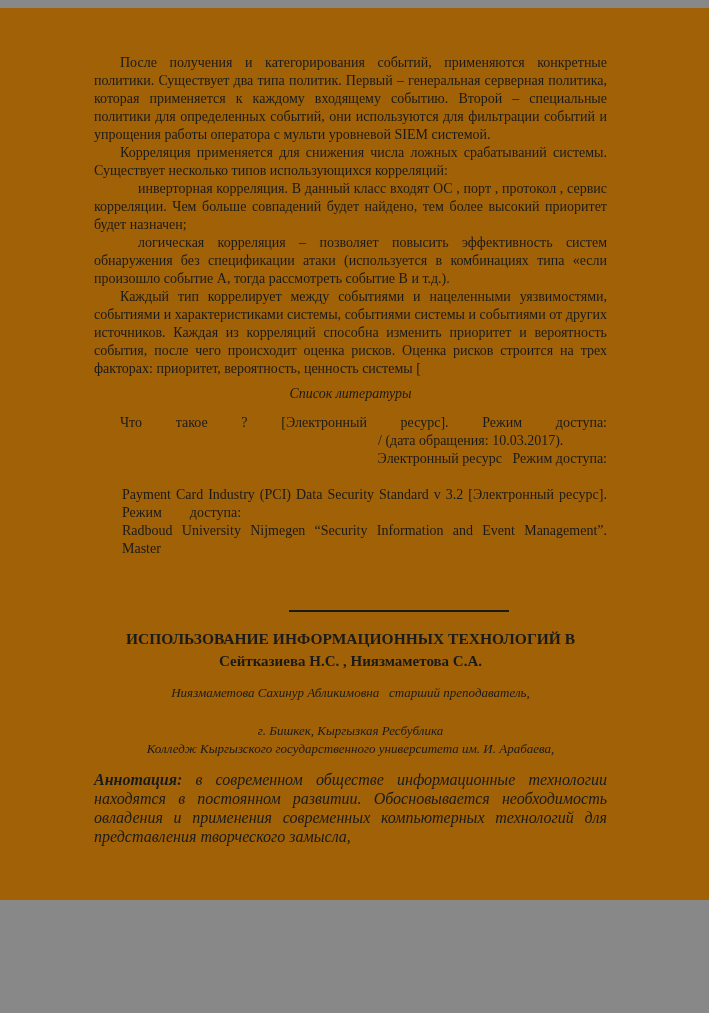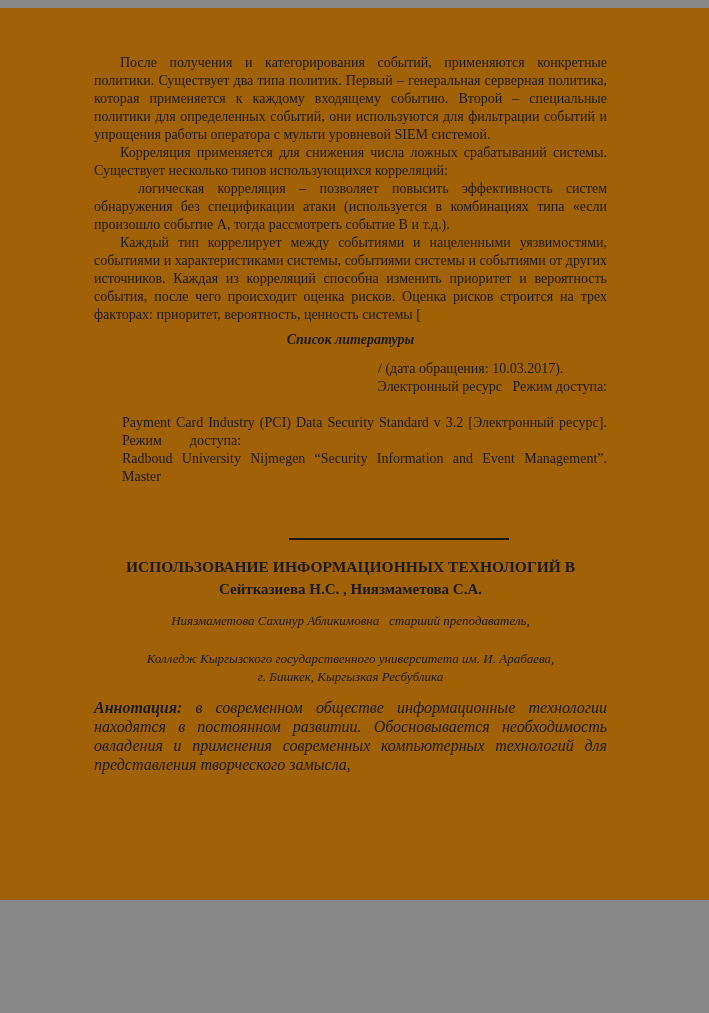--- a/index.html
+++ b/index.html
@@ -18,21 +18,21 @@
     position:absolute;
     left:94px; top:46px;
     width:513px;
   }
   p { margin:0; }
   .body-par { text-align:justify; text-indent:26px; }
   .list-par { text-align:justify; text-indent:44px; }
   .ref-heading {
     margin-top:7px;
     text-align:center;
-    font-weight:bold;
+    font-weight:normal;
     font-style:italic;
   }
   .refs { margin-top:11px; }
   .ref-line { height:18px; white-space:nowrap; }
   .ref-stretch { text-align:justify; text-align-last:justify; white-space:normal; }
   .pl26 { padding-left:26px; }
   .pl28 { padding-left:28px; }
   .pl61 { padding-left:61px; }
   .pl199 { padding-left:199px; }
   .pl284 { padding-left:284px; }
@@ -81,44 +81,46 @@
   .abstract b { font-weight:bold; }
 </style>
 </head>
 <body>
 
 <div class="page">
   <div class="content">
 
     <p class="body-par">После получения и категорирования событий, применяются конкретные политики. Существует два типа политик. Первый – генеральная серверная политика, которая применяется к каждому входящему событию. Второй – специальные политики для определенных событий, они используются для фильтрации событий и упрощения работы оператора с мульти уровневой SIEM системой.</p>
     <p class="body-par">Корреляция применяется для снижения числа ложных срабатываний системы. Существует несколько типов использующихся корреляций:</p>
+    <p class="list-par">инверторная корреляция. В данный класс входят ОС , порт , протокол , сервис корреляции. Чем больше совпадений будет найдено, тем более высокий приоритет будет назначен;</p>
     <p class="list-par">логическая корреляция – позволяет повысить эффективность систем обнаружения без спецификации атаки (используется в комбинациях типа «если произошло событие А, тогда рассмотреть событие В и т.д.).</p>
     <p class="body-par">Каждый тип коррелирует между событиями и нацеленными уязвимостями, событиями и характеристиками системы, событиями системы и событиями от других источников. Каждая из корреляций способна изменить приоритет и вероятность события, после чего происходит оценка рисков. Оценка рисков строится на трех факторах: приоритет, вероятность, ценность системы [</p>
 
     <div class="ref-heading">Список литературы</div>
 
     <div class="refs">
+      <div class="ref-line ref-stretch pl26">Что такое ? [Электронный ресурс]. Режим доступа:</div>
       <div class="ref-line pl284">/ (дата обращения: 10.03.2017).</div>
       <div class="ref-line align-right">Электронный ресурс &nbsp;&nbsp;Режим доступа:</div>
       <div class="ref-line"></div>
       <div class="ref-line ref-stretch pl28">Payment Card Industry (PCI) Data Security Standard v 3.2 [Электронный ресурс].</div>
       <div class="ref-line pl28">Режим&nbsp;&nbsp;&nbsp;&nbsp;&nbsp;&nbsp;&nbsp; доступа:</div>
       <div class="ref-line ref-stretch pl28">Radboud University Nijmegen “Security Information and Event Management”. Master</div>
     </div>
 
     <div class="divider"></div>
 
     <div class="title-block">
       <div class="title-line">ИСПОЛЬЗОВАНИЕ ИНФОРМАЦИОННЫХ ТЕХНОЛОГИЙ В</div>
       <div class="authors-line">Сейтказиева Н.С. , Ниязмаметова С.А.</div>
     </div>
 
     <div class="author-detail">Ниязмаметова Сахинур Абликимовна &nbsp;&nbsp;старший преподаватель,</div>
 
     <div class="affiliation">
+      <div>г. Бишкек, Кыргызкая Ресбублика</div>
       <div>Колледж Кыргызского государственного университета им. И. Арабаева,</div>
-      <div>г. Бишкек, Кыргызкая Ресбублика</div>
     </div>
 
     <p class="abstract"><b>Аннотация:</b><span> в современном обществе информационные технологии находятся в постоянном развитии. Обосновывается необходимость овладения и применения современных компьютерных технологий для представления творческого замысла,</span></p>
 
   </div>
 </div>
 
 </body></html>

